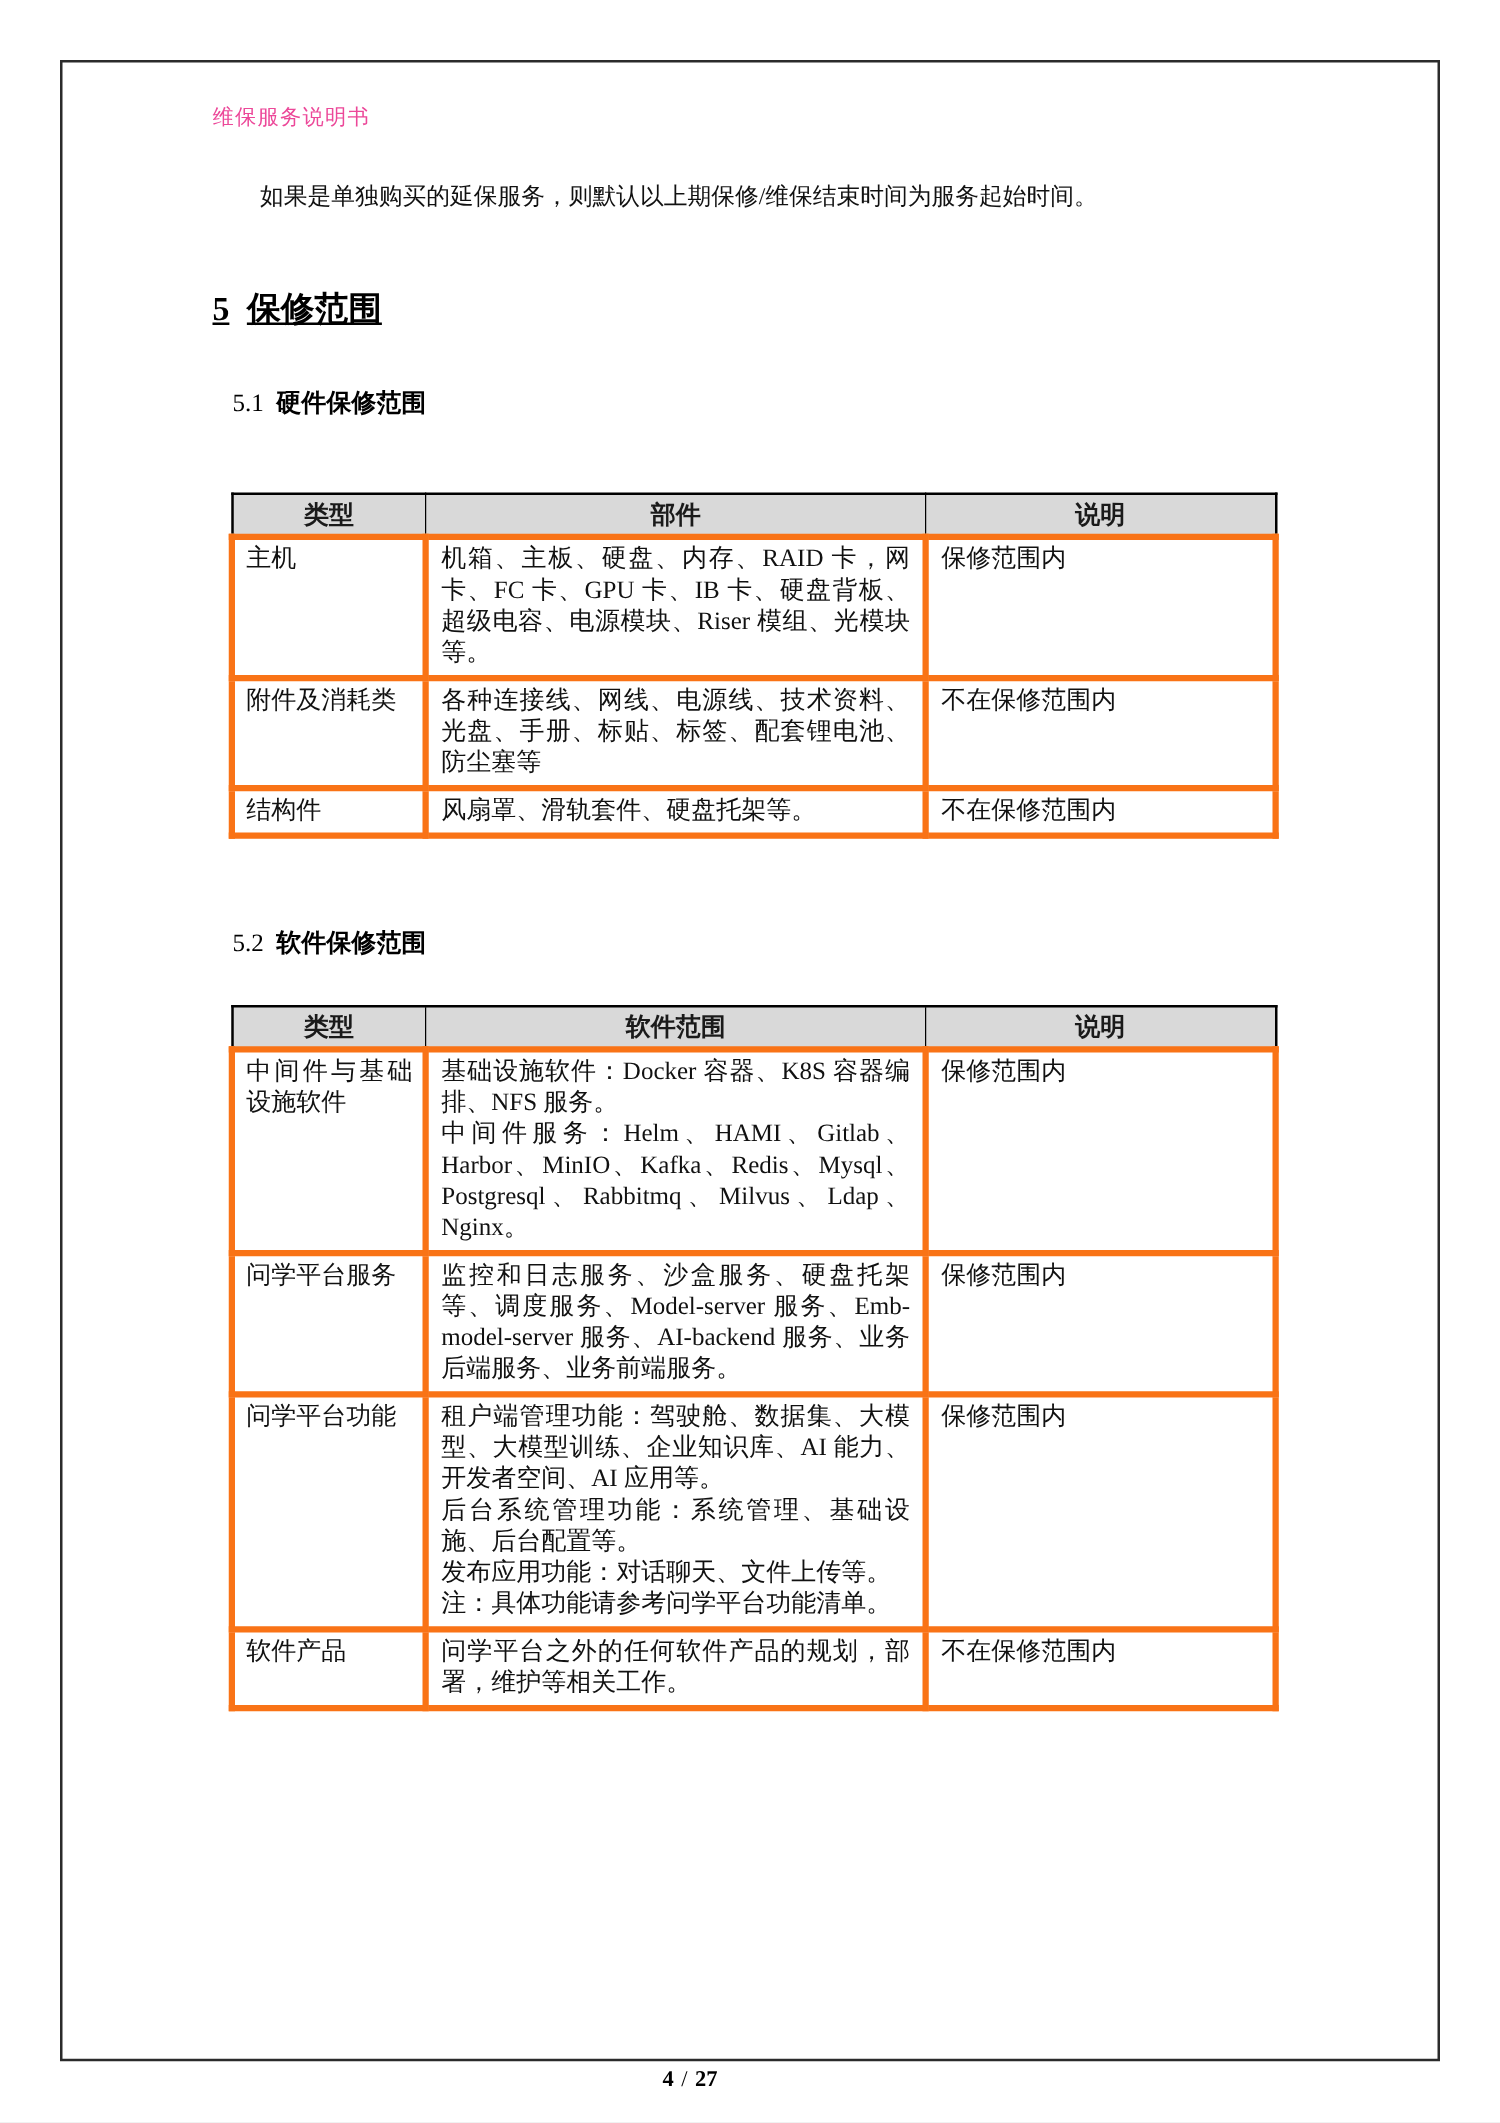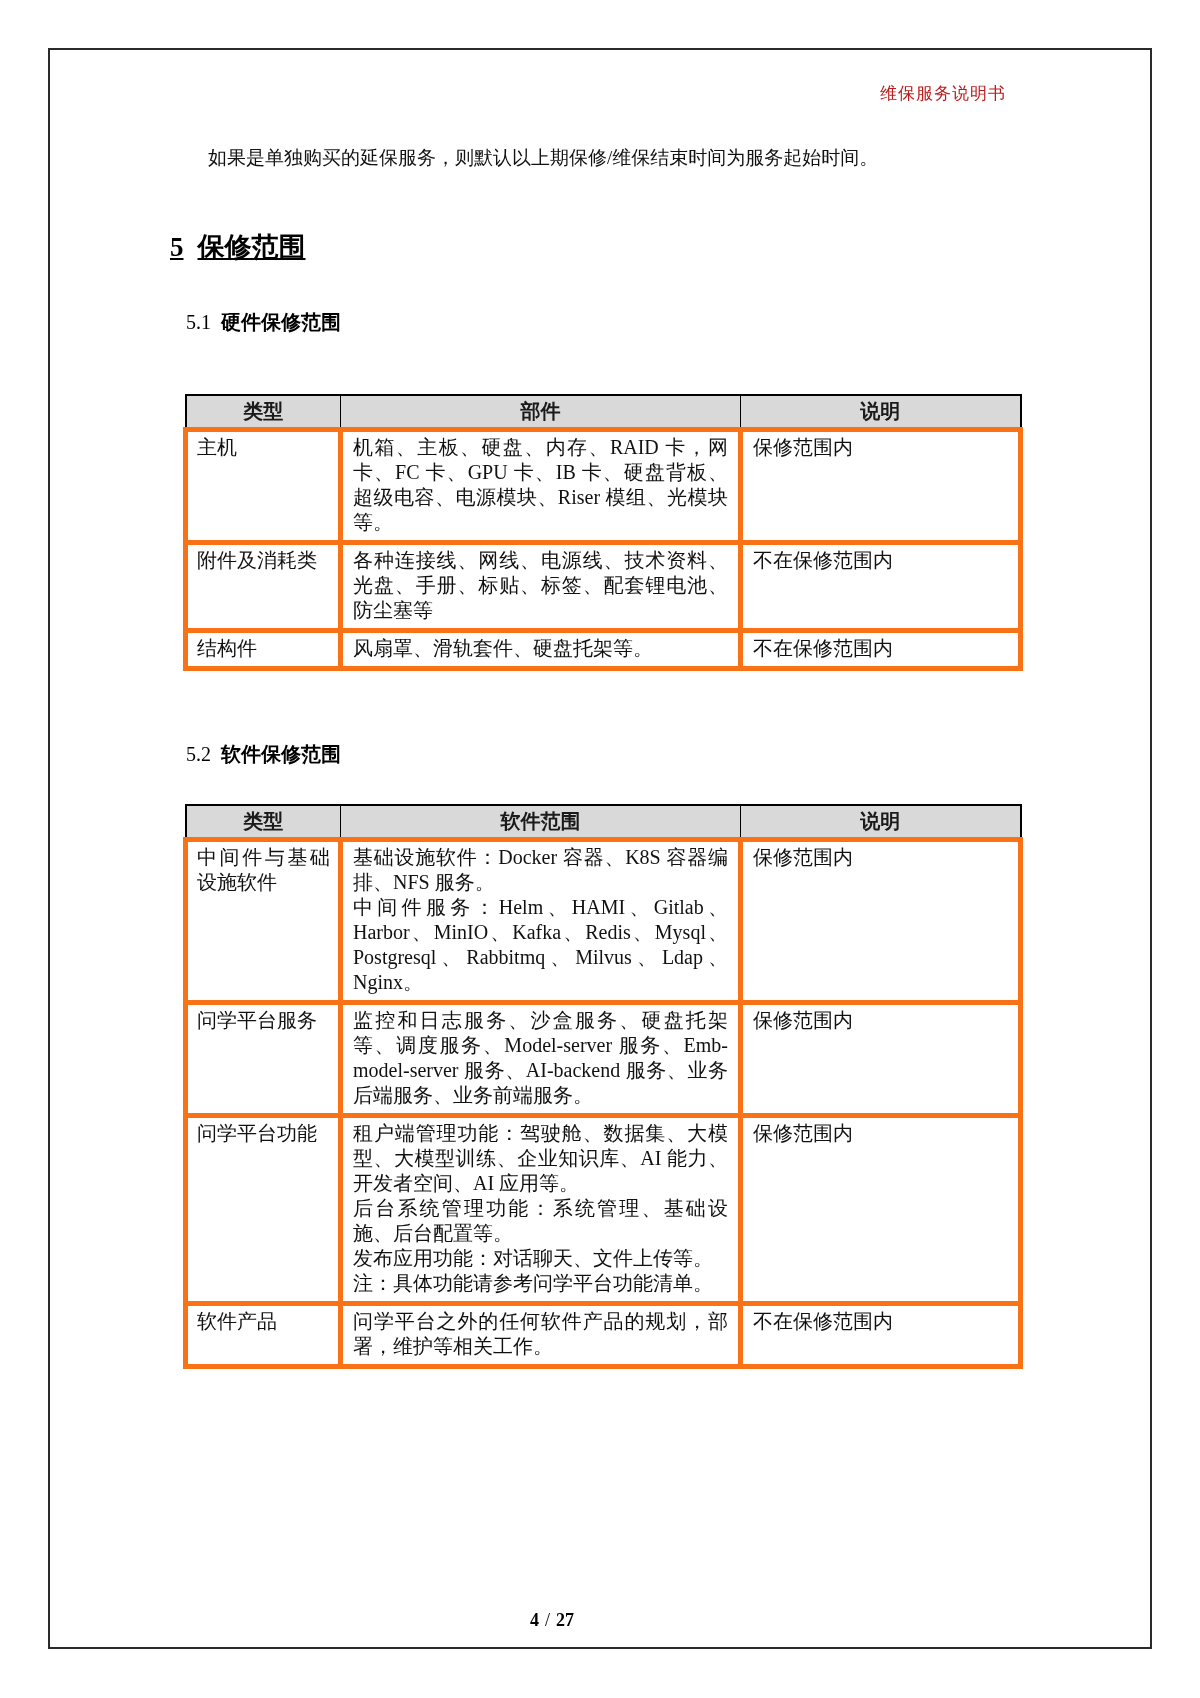--- a/index.html
+++ b/index.html
@@ -21,25 +21,25 @@
     border: 2px solid #2b2b2b;
     pointer-events: none;
   }
   .content {
     position: absolute;
     left: 170px; top: 48px;
     width: 848px;
   }
   .doc-header {
     padding-top: 34px;
-    text-align: right;
+    text-align: left;
     padding-right: 12px;
     font-size: 17px;
     letter-spacing: 1px;
-    color: #b91c1c;
+    color: #ec4899;
   }
   .intro {
     margin-top: 40px;
     font-size: 19px;
     line-height: 26px;
     text-indent: 2em;
     color: #111;
   }
   .h1 {
     margin-top: 58px;
@@ -94,21 +94,21 @@
     line-height: 25px;
     text-align: justify;
     white-space: pre-line;
     color: #111;
   }
   table.doc-table td.col-type { padding: 3px 8px 5px 9px; }
   td.loose { line-height: 29px; padding-top: 5px; padding-bottom: 7px; }
   .page-footer {
     position: absolute;
     left: 48px;
-    top: 1610px;
+    top: 1653px;
     width: 1008px;
     text-align: center;
     font-size: 18px;
     color: #000;
   }
   .page-footer .pg { font-weight: bold; }
   .page-footer .sep { font-weight: normal; padding: 0 6px; }
 </style>
 </head>
 <body>

